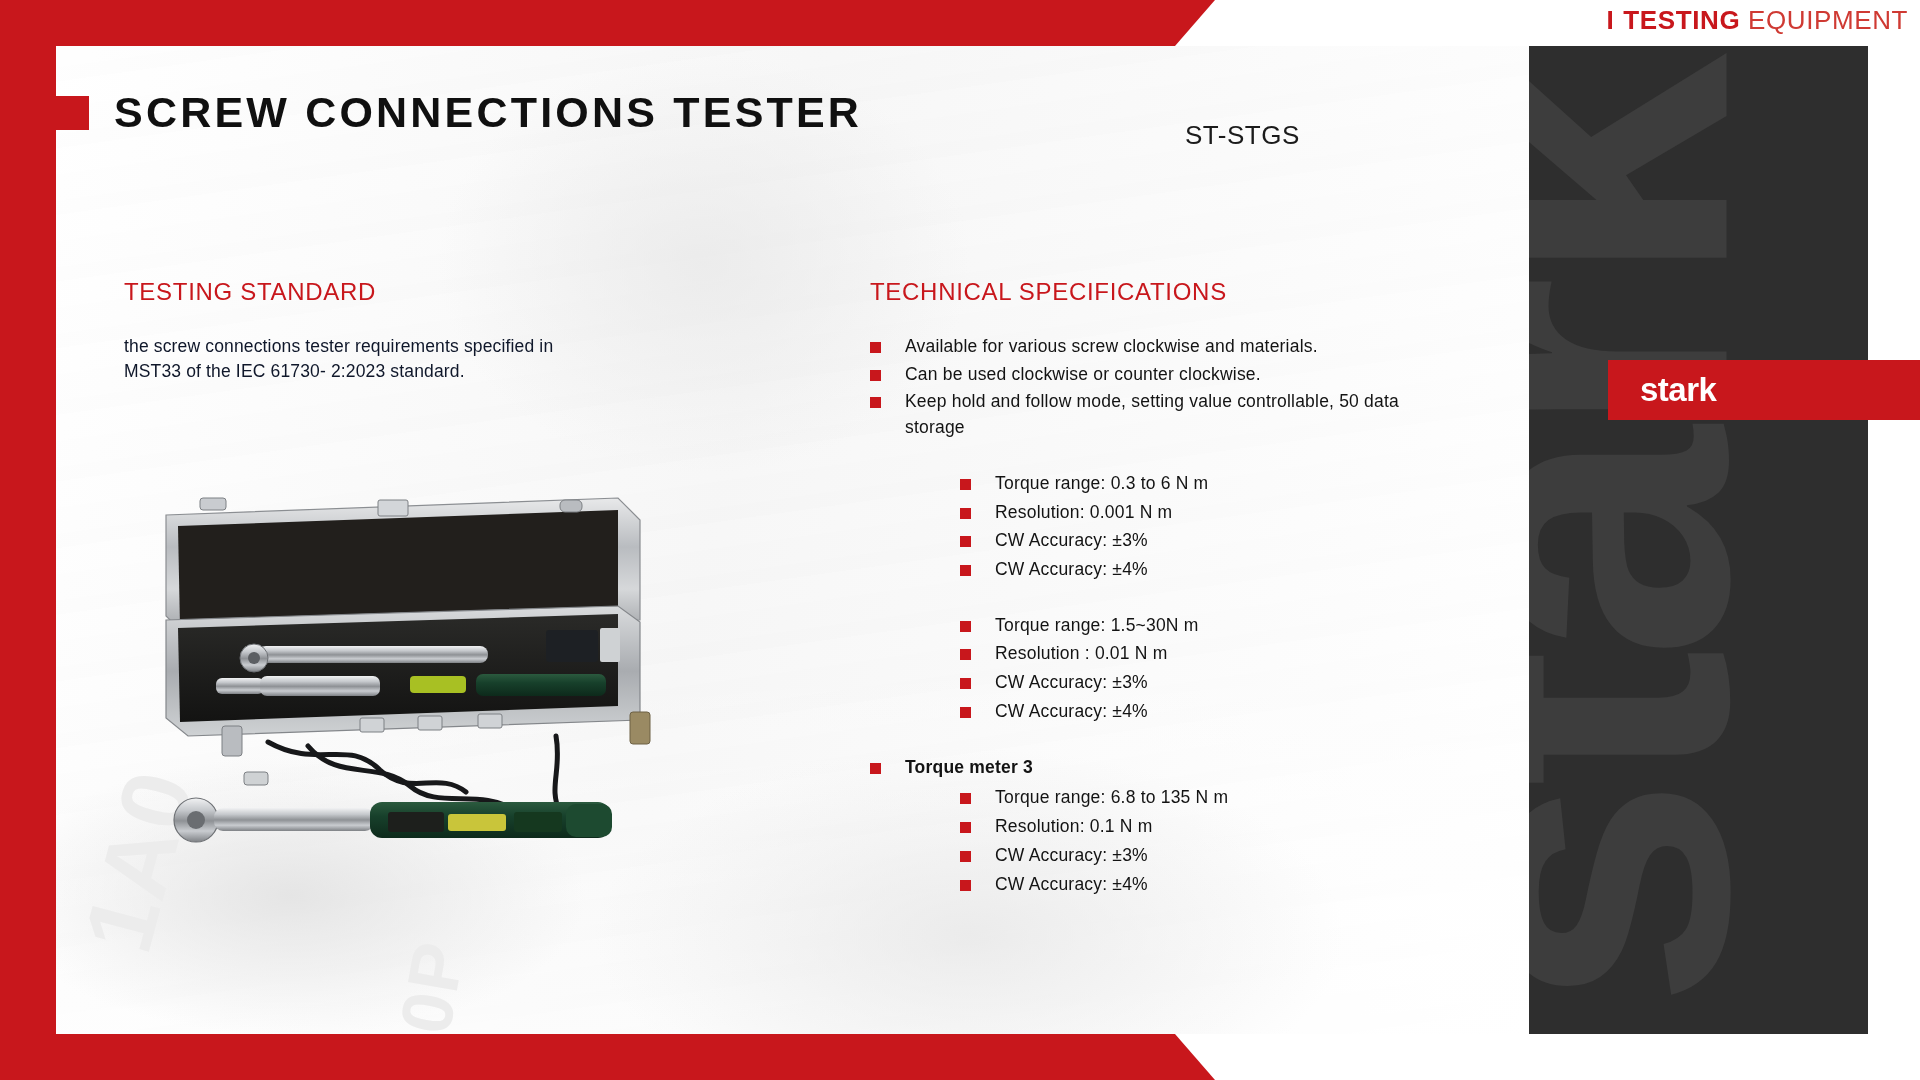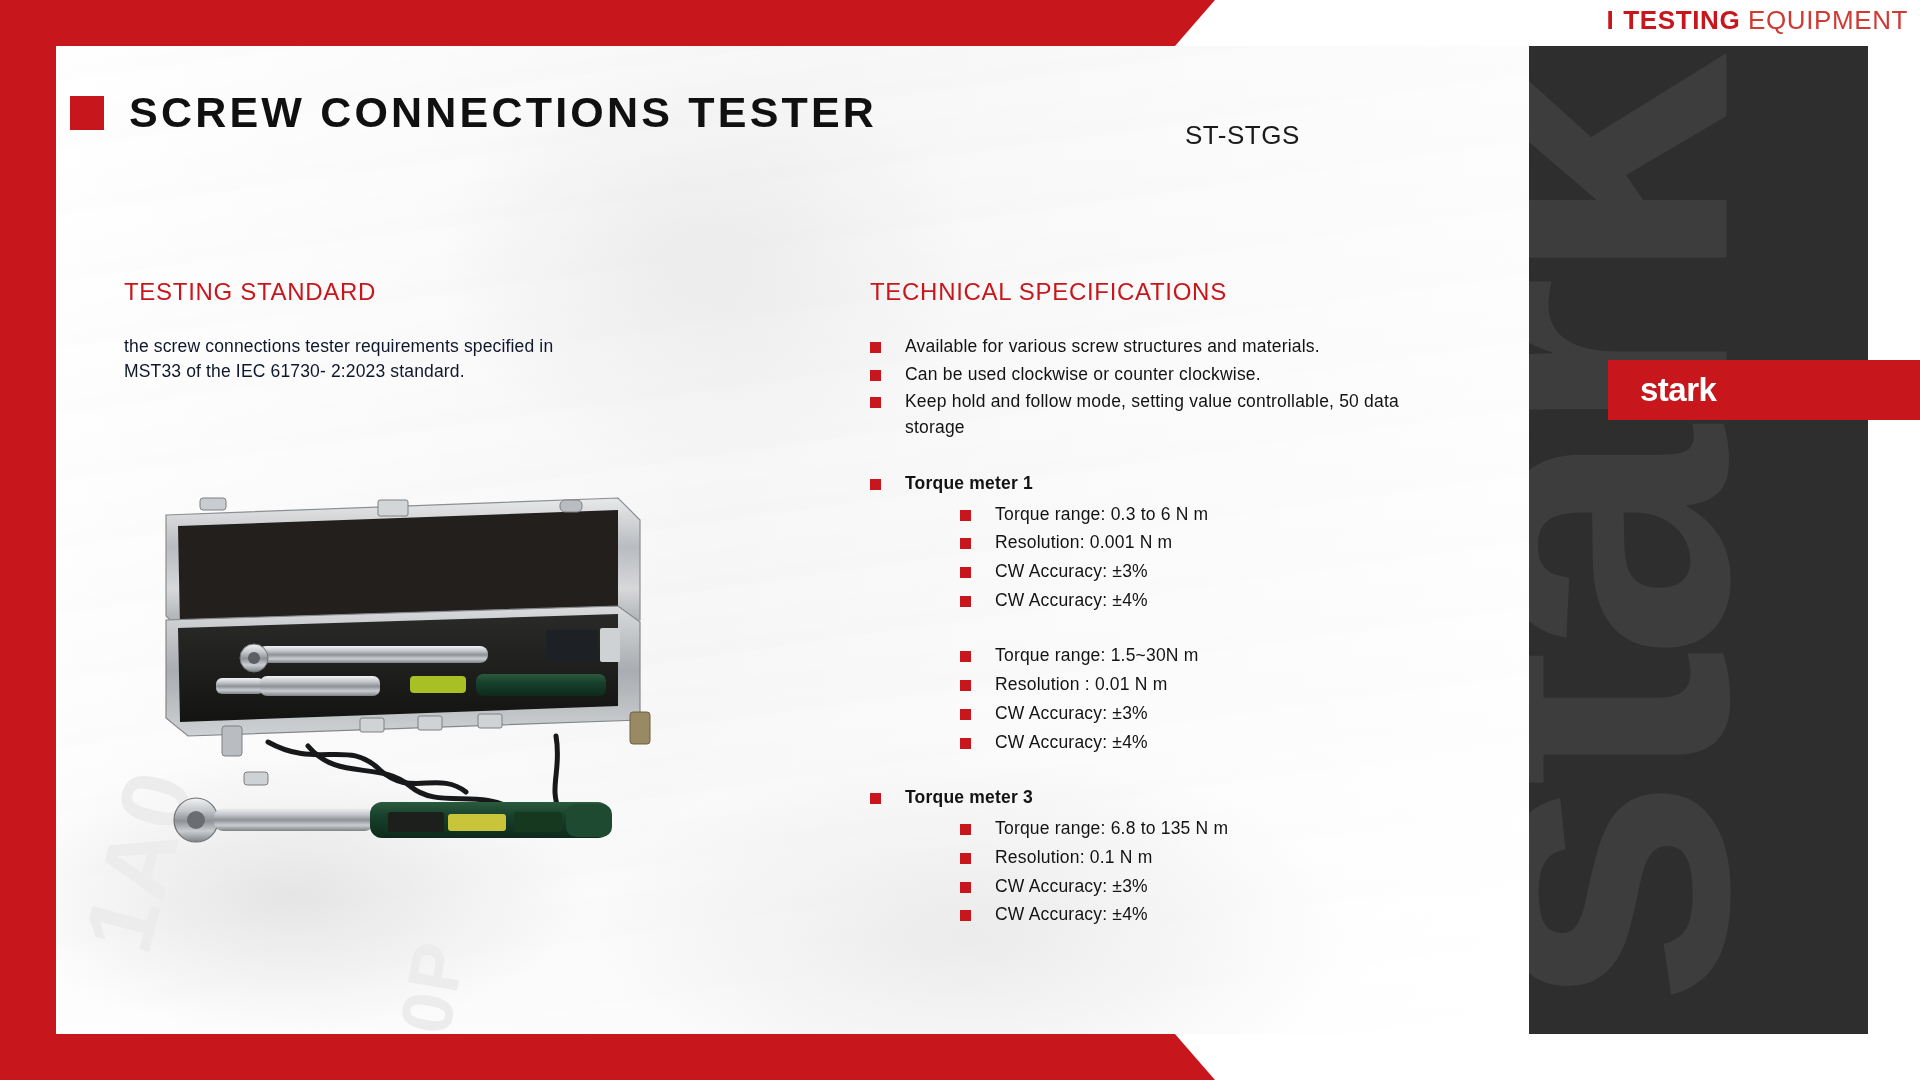--- a/index.html
+++ b/index.html
@@ -61,21 +61,21 @@
   .header-label {
     position:absolute; right:12px; top:5px;
     font-size:26px; font-weight:700; letter-spacing:.6px;
     white-space:nowrap; z-index:30;
   }
   .header-label .bar  { color:var(--red); font-weight:700; margin-right:9px; }
   .header-label .bold { color:var(--red); font-weight:700; }
   .header-label .thin { color:#cf3a33; font-weight:400; }
 
   
-  .title-row { position:absolute; left:70px; top:88px; display:flex; align-items:center; z-index:12;text-align:center; }
+  .title-row { position:absolute; left:55px; top:88px; display:flex; align-items:center; z-index:12;text-align:center; }
   .title-square { width:34px; height:34px; background:var(--red); margin-right:25px; flex:0 0 auto; }
   .title-text {
     font-size:43px; font-weight:700; color:#101010;
     letter-spacing:3.2px; white-space:nowrap;
     font-family:"Liberation Sans", sans-serif;
   }
   .model-no {
     position:absolute; left:1185px; top:120px; z-index:12;
     font-size:26px; color:#1b1b1b; font-weight:400; letter-spacing:.5px;
     font-family:"Liberation Sans", sans-serif;
@@ -244,27 +244,26 @@
       <rect x="300" y="344" width="58" height="17" rx="3" fill="#c9c53a"></rect>
       <rect x="366" y="342" width="48" height="20" rx="3" fill="#15381f"></rect>
       <rect x="418" y="334" width="46" height="33" rx="10" fill="#1d4a30"></rect>
     </svg>
   </div>
 
   <div class="col-right">
     <div class="section-heading">TECHNICAL SPECIFICATIONS</div>
 
     <ul class="bl">
-      <li class="bullet">Available for various screw structures and  materials.</li>
+      <li class="bullet">Available for various screw clockwise and  materials.</li>
       <li class="bullet">Can be used clockwise or counter clockwise.</li>
       <li class="bullet">Keep hold and follow mode, setting value controllable, 50 data storage</li>
     </ul>
 
     <ul class="bl group">
-      <li class="bullet head">Torque  meter 1</li>
       <li class="bullet sub">Torque range: 0.3 to 6 N  m</li>
       <li class="bullet sub">Resolution: 0.001 N  m</li>
       <li class="bullet sub">CW Accuracy: ±3%</li>
       <li class="bullet sub">CW Accuracy: ±4%</li>
     </ul>
 
     <ul class="bl group">
       <li class="bullet sub">Torque range: 1.5~30N m</li>
       <li class="bullet sub">Resolution : 0.01 N  m</li>
       <li class="bullet sub">CW Accuracy: ±3%</li>

